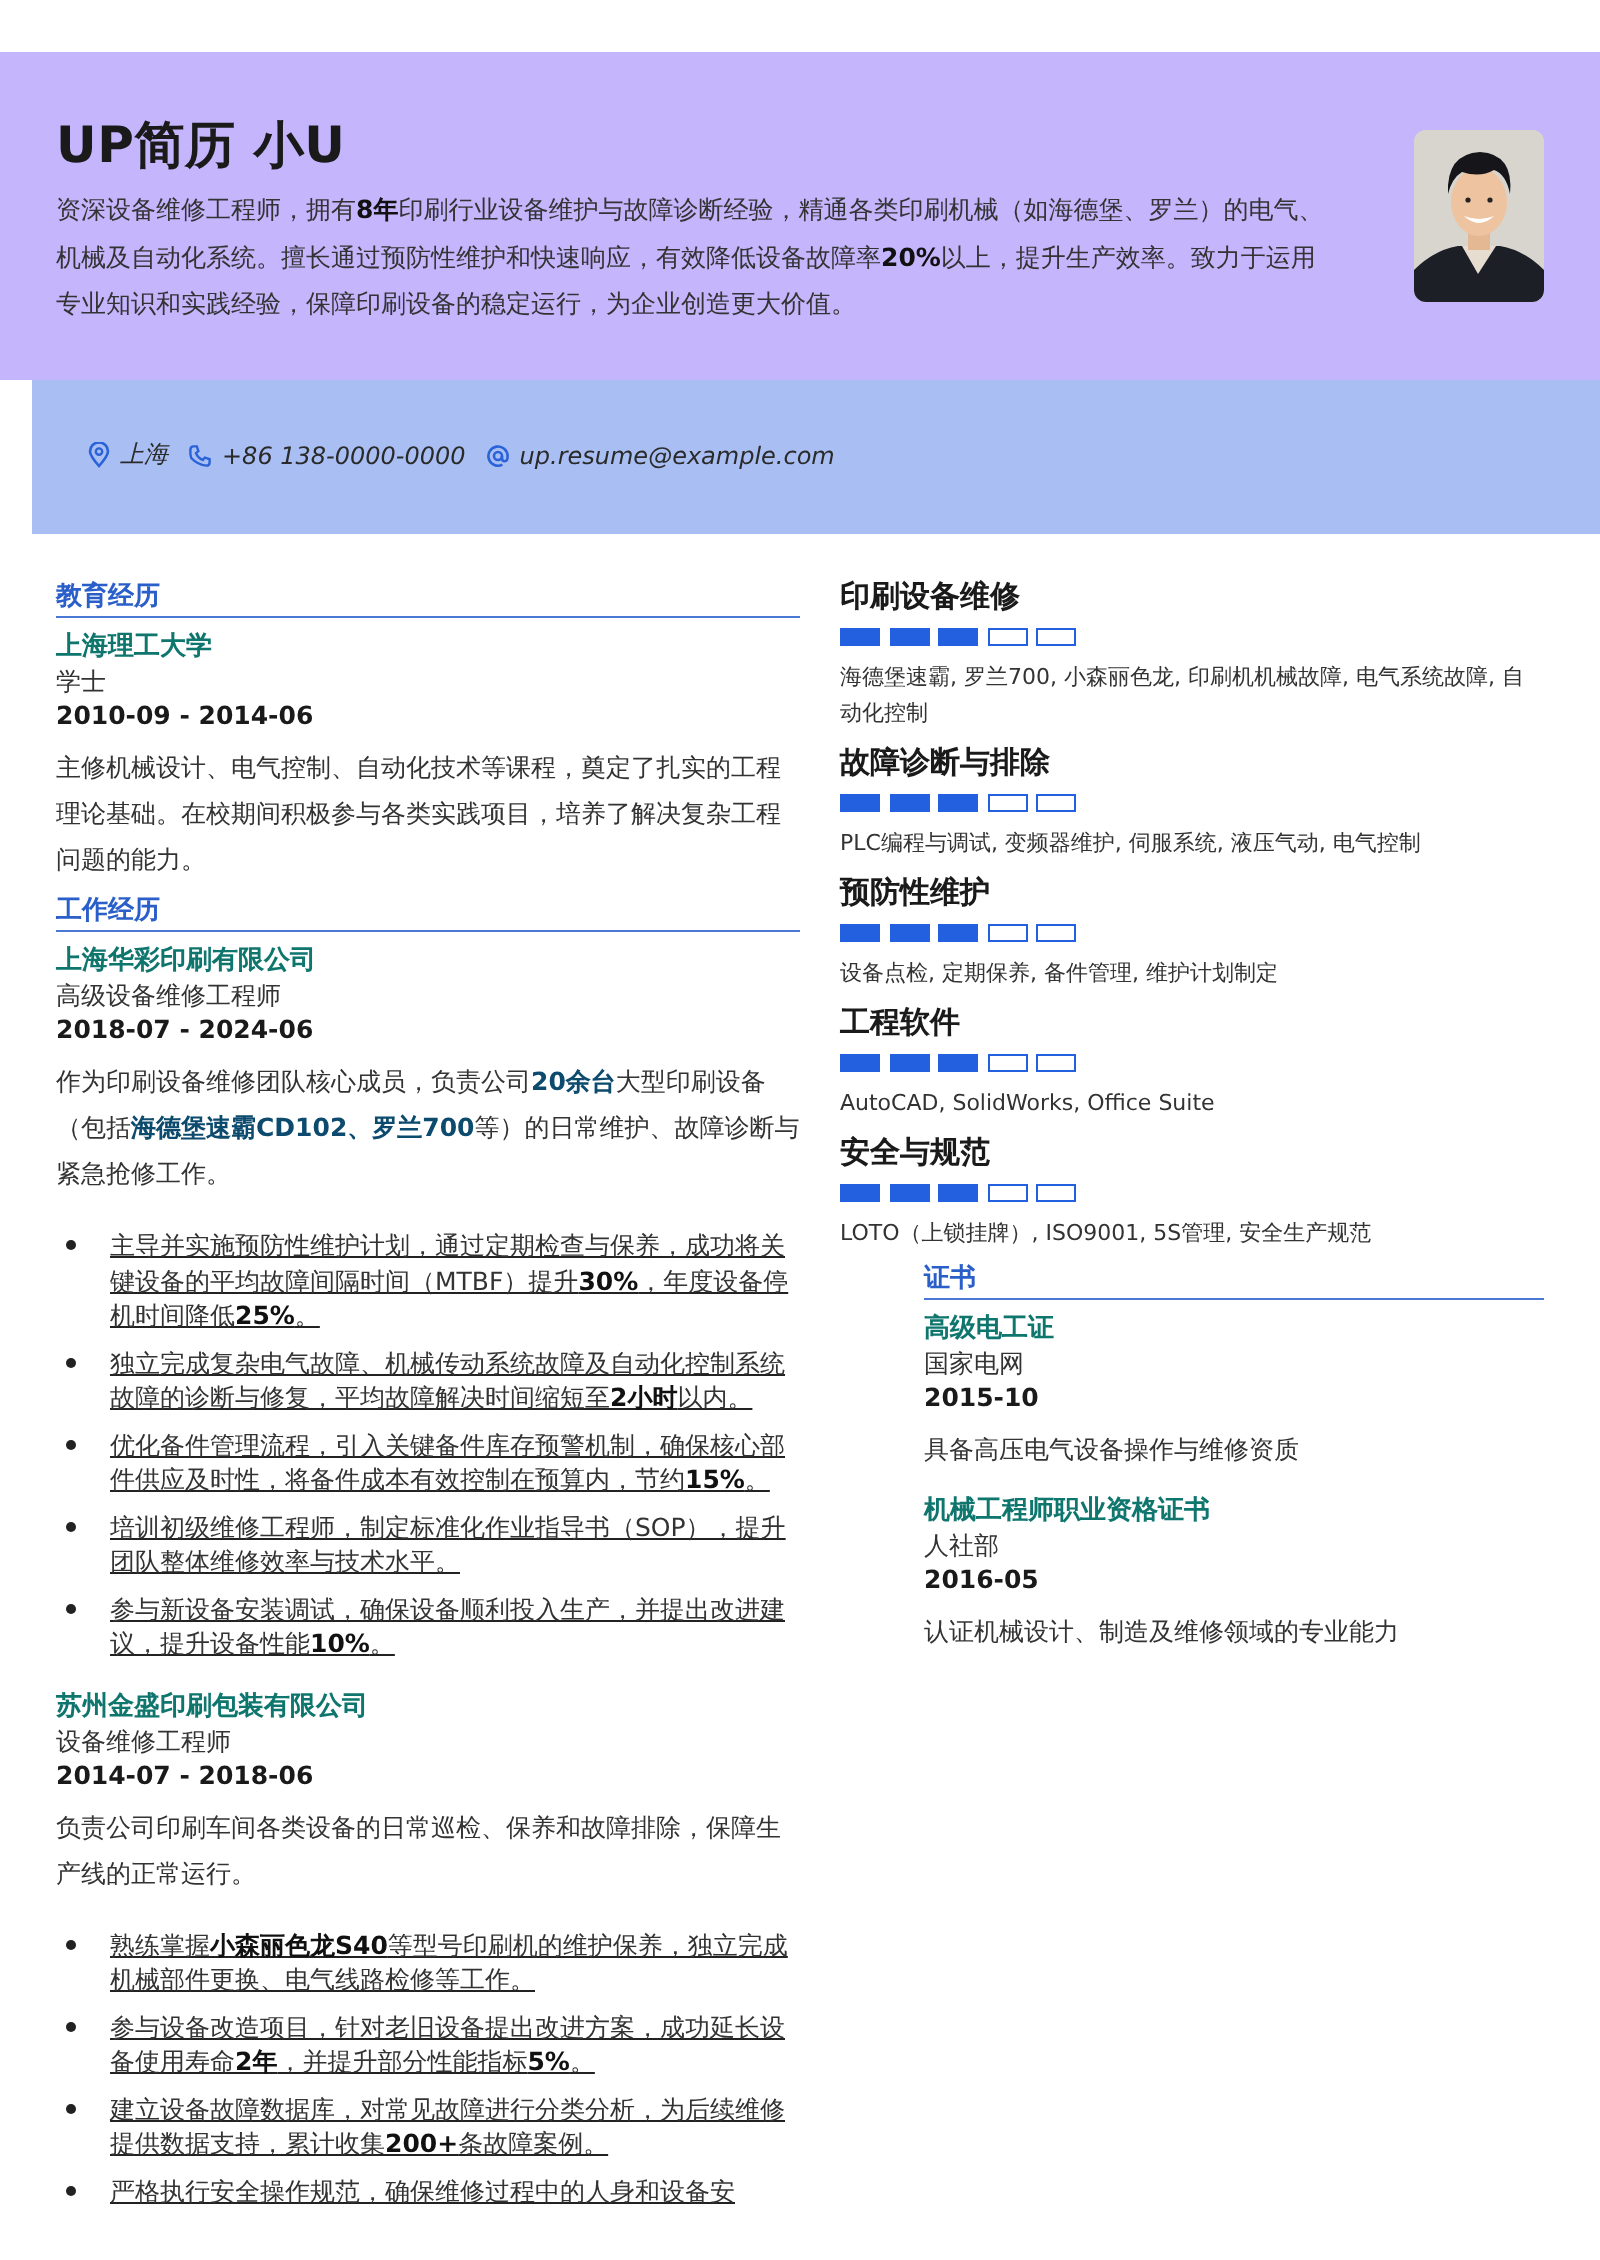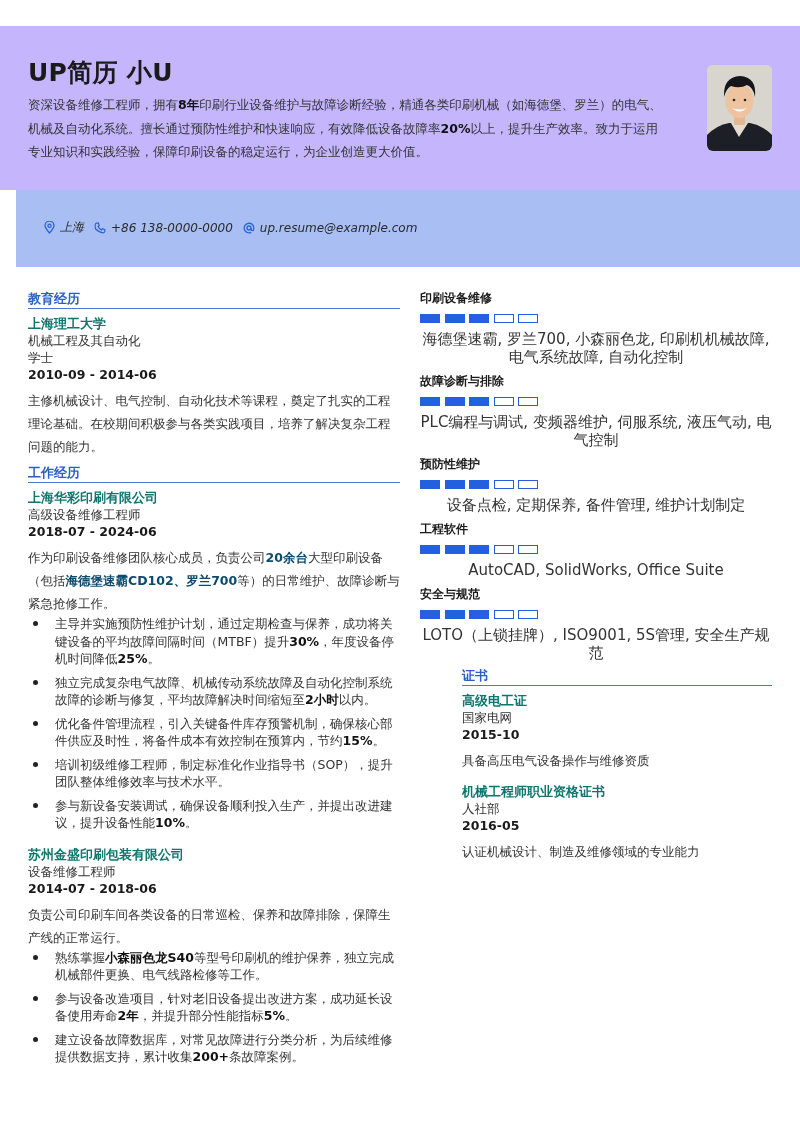--- a/index.html
+++ b/index.html
@@ -43,37 +43,37 @@
     font-size: 13px; font-weight: bold; color: #2a5fc9;
     border-bottom: 1.5px solid #4a78d4; padding-bottom: 1px; margin-bottom: 6px;
     height: 19px; line-height: 17px;
   }
   .entry-title { font-size: 13px; font-weight: bold; color: #0f766e; line-height: 17px; }
   .entry-sub { font-size: 12.5px; color: #333; line-height: 17px; }
   .entry-date { font-size: 12.5px; font-weight: bold; color: #1a1a1a; line-height: 17px; }
   .entry-desc { font-size: 12.5px; color: #333; line-height: 23px; margin-top: 6px; }
   .entry-desc b { color: #0c4a6e; }
 
-  ul.bullets { list-style: none; margin-top: 0px; }
+  ul.bullets { list-style: none; margin-top: 16px; text-decoration: underline; }
   ul.bullets li {
     position: relative; padding-left: 27px; font-size: 12.5px; color: #333;
     line-height: 17.5px; margin-bottom: 6px;
   }
   ul.bullets li::before {
     content: ""; position: absolute; left: 5px; top: 6px; width: 5px; height: 5px;
     border-radius: 50%; background: #222;
   }
   ul.bullets li b { color: #111; }
 
   .skill { margin-bottom: 7px; }
-  .skill-name { font-size: 12px; font-weight: bold; color: #1a1a1a; line-height: 17px; }
+  .skill-name { font-size: 15px; font-weight: bold; color: #1a1a1a; line-height: 17px; }
   .bars { display: flex; margin-top: 7px; margin-bottom: 7px; height: 9px; }
   .bar { width: 20px; height: 9px; margin-right: 4.5px; border: 1.5px solid #2360e0; background: #ffffff; }
   .bar.filled { background: #2360e0; }
-  .skill-keywords { font-size: 15px; color: #333; line-height: 18px; text-align: center; }
+  .skill-keywords { font-size: 11px; color: #333; line-height: 18px; }
 
   .cert { margin-bottom: 11px; }
 </style>
 </head>
 <body>
 
 <div class="header-top">
   <div class="name">UP简历 小U</div>
   <div class="summary"><span>资深设备维修工程师，拥有</span><b>8年</b><span>印刷行业设备维护与故障诊断经验，精通各类印刷机械（如海德堡、罗兰）的电气、机械及自动化系统。擅长通过预防性维护和快速响应，有效降低设备故障率</span><b>20%</b><span>以上，提升生产效率。致力于运用专业知识和实践经验，保障印刷设备的稳定运行，为企业创造更大价值。</span></div>
   <div class="photo">
@@ -115,21 +115,20 @@
     </span>
   </div>
 </div>
 
 <div class="col-left">
 
   <section>
     <div class="sec-title">教育经历</div>
     <div>
       <div class="entry-title">上海理工大学</div>
-      <div class="entry-sub">机械工程及其自动化</div>
       <div class="entry-sub">学士</div>
       <div class="entry-date">2010-09 - 2014-06</div>
       <div class="entry-desc">主修机械设计、电气控制、自动化技术等课程，奠定了扎实的工程理论基础。在校期间积极参与各类实践项目，培养了解决复杂工程问题的能力。</div>
     </div>
   </section>
 
   <section style="margin-top:6px;">
     <div class="sec-title">工作经历</div>
 
     <div>
@@ -148,20 +147,21 @@
 
     <div style="margin-top:14px;">
       <div class="entry-title">苏州金盛印刷包装有限公司</div>
       <div class="entry-sub">设备维修工程师</div>
       <div class="entry-date">2014-07 - 2018-06</div>
       <div class="entry-desc"><span>负责公司印刷车间各类设备的日常巡检、保养和故障排除，保障生产线的正常运行。</span></div>
       <ul class="bullets">
           <li><span>熟练掌握</span><b>小森丽色龙S40</b><span>等型号印刷机的维护保养，独立完成机械部件更换、电气线路检修等工作。</span></li>
           <li><span>参与设备改造项目，针对老旧设备提出改进方案，成功延长设备使用寿命</span><b>2年</b><span>，并提升部分性能指标</span><b>5%</b><span>。</span></li>
           <li><span>建立设备故障数据库，对常见故障进行分类分析，为后续维修提供数据支持，累计收集</span><b>200+</b><span>条故障案例。</span></li>
+          <li><span>严格执行安全操作规范，确保维修过程中的人身和设备安</span></li>
         </ul>
     </div>
   </section>
 </div>
 
 <div class="col-right">
   <section>
     <div>
         <div class="skill">
           <div class="skill-name">印刷设备维修</div>

